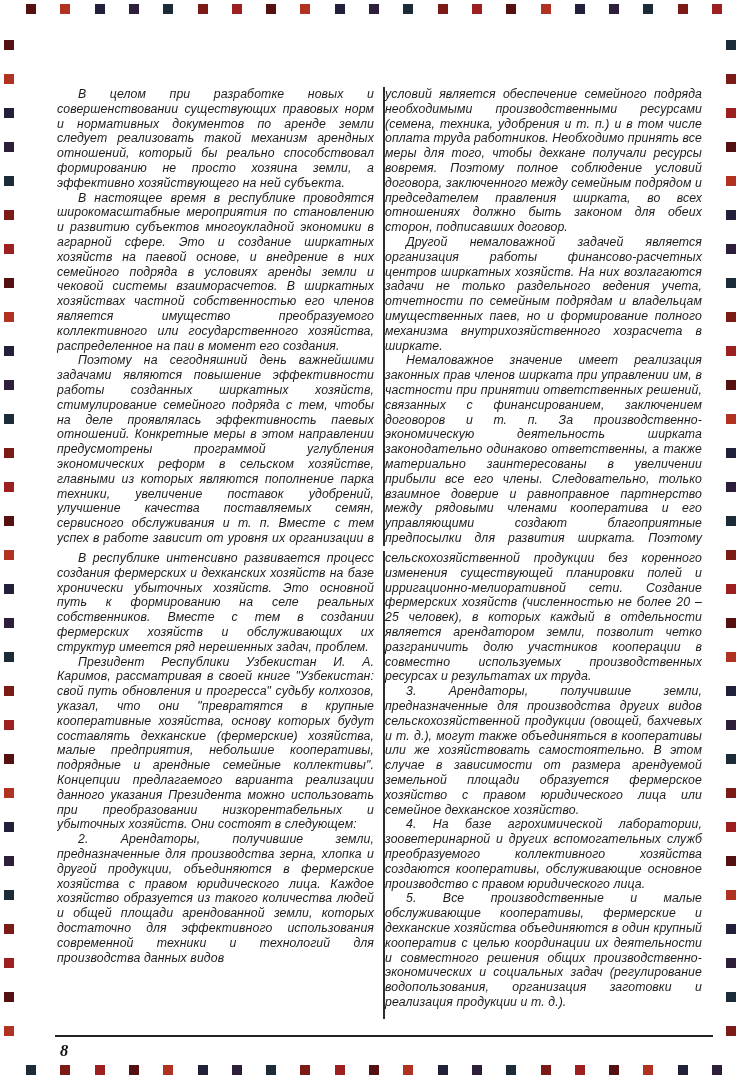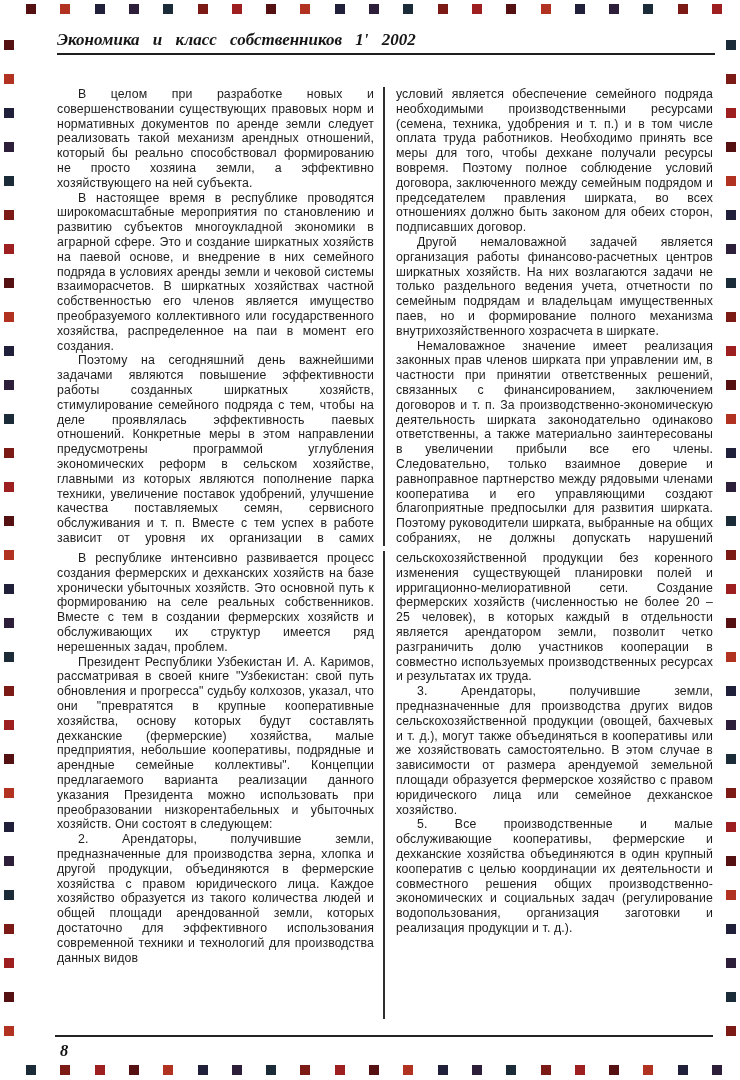--- a/index.html
+++ b/index.html
@@ -15,27 +15,27 @@
   }
   .journal-title {
     font-family:"Liberation Serif", serif;
     font-style:italic; font-weight:bold; font-size:17px;
     word-spacing:9px; color:#151515; white-space:nowrap;
   }
   
   .section { position:absolute; left:57px; width:656px; overflow:hidden; }
   .section.upper { top:87px;  height:459px; }
   .section.lower { top:551px; height:468px; }
-  .cols { display:flex; height:100%; }
+  .cols { display:flex; height:100%;font-style:italic; }
   .col {
     text-align:justify; font-size:12.3px; line-height:14.8px;
     letter-spacing:0.1px; color:#1c1c1c;
   }
   .col.left  { width:317px; padding-right:9px; }
-  .col.right { width:317px; padding-left:11px; }
+  .col.right { width:317px; }
   .vdiv { width:2px; background:#2e2e2e; }
   .col p { margin:0; text-indent:21px; }
   .col.cont p:first-child { text-indent:0; }
   
   .section-heading {
     position:absolute; left:57px; top:547px; width:656px;
     text-align:center; font-weight:bold; font-style:italic;
     font-size:13.6px; color:#111; margin:0;
   }
   
@@ -154,23 +154,20 @@
       <div class="bsq" style="left: 4px; top: 924px; background: rgb(124, 26, 22);"></div>
       <div class="bsq" style="left: 726px; top: 924px; background: rgb(32, 32, 58);"></div>
       <div class="bsq" style="left: 4px; top: 958px; background: rgb(158, 31, 31);"></div>
       <div class="bsq" style="left: 726px; top: 958px; background: rgb(45, 31, 58);"></div>
       <div class="bsq" style="left: 4px; top: 992px; background: rgb(85, 17, 17);"></div>
       <div class="bsq" style="left: 726px; top: 992px; background: rgb(27, 43, 56);"></div>
       <div class="bsq" style="left: 4px; top: 1026px; background: rgb(178, 50, 34);"></div>
       <div class="bsq" style="left: 726px; top: 1026px; background: rgb(124, 26, 22);"></div>
     </div>
 
-  <div class="runhead">
-    <span class="journal-title">Экономика и класс собственников 1' 2002</span>
-  </div>
 
   <div class="section upper">
     <div class="cols">
       <div class="col left">
           <p>В целом при разработке новых и совершенствовании существующих правовых норм и нормативных документов по аренде земли следует реализовать такой механизм арендных отношений, который бы реально способствовал формированию не просто хозяина земли, а эффективно хозяйствующего на ней субъекта.</p>
           <p>В настоящее время в республике проводятся широкомасштабные мероприятия по становлению и развитию субъектов многоукладной экономики в аграрной сфере. Это и создание ширкатных хозяйств на паевой основе, и внедрение в них семейного подряда в условиях аренды земли и чековой системы взаиморасчетов. В ширкатных хозяйствах частной собственностью его членов является имущество преобразуемого коллективного или государственного хозяйства, распределенное на паи в момент его создания.</p>
           <p>Поэтому на сегодняшний день важнейшими задачами являются повышение эффективности работы созданных ширкатных хозяйств, стимулирование семейного подряда с тем, чтобы на деле проявлялась эффективность паевых отношений. Конкретные меры в этом направлении предусмотрены программой углубления экономических реформ в сельском хозяйстве, главными из которых являются пополнение парка техники, увеличение поставок удобрений, улучшение качества поставляемых семян, сервисного обслуживания и т. п. Вместе с тем успех в работе зависит от уровня их организации в самих хозяйствах, где одним из важнейших</p>
         </div>
       <div class="vdiv"></div>
       <div class="col right cont">
@@ -186,20 +183,21 @@
     <div class="cols">
       <div class="col left">
           <p>В республике интенсивно развивается процесс создания фермерских и дехканских хозяйств на базе хронически убыточных хозяйств. Это основной путь к формированию на селе реальных собственников. Вместе с тем в создании фермерских хозяйств и обслуживающих их структур имеется ряд нерешенных задач, проблем.</p>
           <p>Президент Республики Узбекистан И. А. Каримов, рассматривая в своей книге "Узбекистан: свой путь обновления и прогресса" судьбу колхозов, указал, что они "превратятся в крупные кооперативные хозяйства, основу которых будут составлять дехканские (фермерские) хозяйства, малые предприятия, небольшие кооперативы, подрядные и арендные семейные коллективы". Концепции предлагаемого варианта реализации данного указания Президента можно использовать при преобразовании низкорентабельных и убыточных хозяйств. Они состоят в следующем:</p>
           <p>2. Арендаторы, получившие земли, предназначенные для производства зерна, хлопка и другой продукции, объединяются в фермерские хозяйства с правом юридического лица. Каждое хозяйство образуется из такого количества людей и общей площади арендованной земли, которых достаточно для эффективного использования современной техники и технологий для производства данных видов</p>
         </div>
       <div class="vdiv"></div>
       <div class="col right cont">
           <p>сельскохозяйственной продукции без коренного изменения существующей планировки полей и ирригационно-мелиоративной сети. Создание фермерских хозяйств (численностью не более 20 – 25 человек), в которых каждый в отдельности является арендатором земли, позволит четко разграничить долю участников кооперации в совместно используемых производственных ресурсах и результатах их труда.</p>
           <p>3. Арендаторы, получившие земли, предназначенные для производства других видов сельскохозяйственной продукции (овощей, бахчевых и т. д.), могут также объединяться в кооперативы или же хозяйствовать самостоятельно. В этом случае в зависимости от размера арендуемой земельной площади образуется фермерское хозяйство с правом юридического лица или семейное дехканское хозяйство.</p>
+          <p>4. На базе агрохимической лаборатории, зооветеринарной и других вспомогательных служб преобразуемого коллективного хозяйства создаются кооперативы, обслуживающие основное производство с правом юридического лица.</p>
           <p>5. Все производственные и малые обслуживающие кооперативы, фермерские и дехканские хозяйства объединяются в один крупный кооператив с целью координации их деятельности и совместного решения общих производственно-экономических и социальных задач (регулирование водопользования, организация заготовки и реализация продукции и т. д.).</p>
         </div>
     </div>
   </div>
 
   <div class="footer-rule"></div>
   <div class="page-number">8</div>
 
 </div>
 

